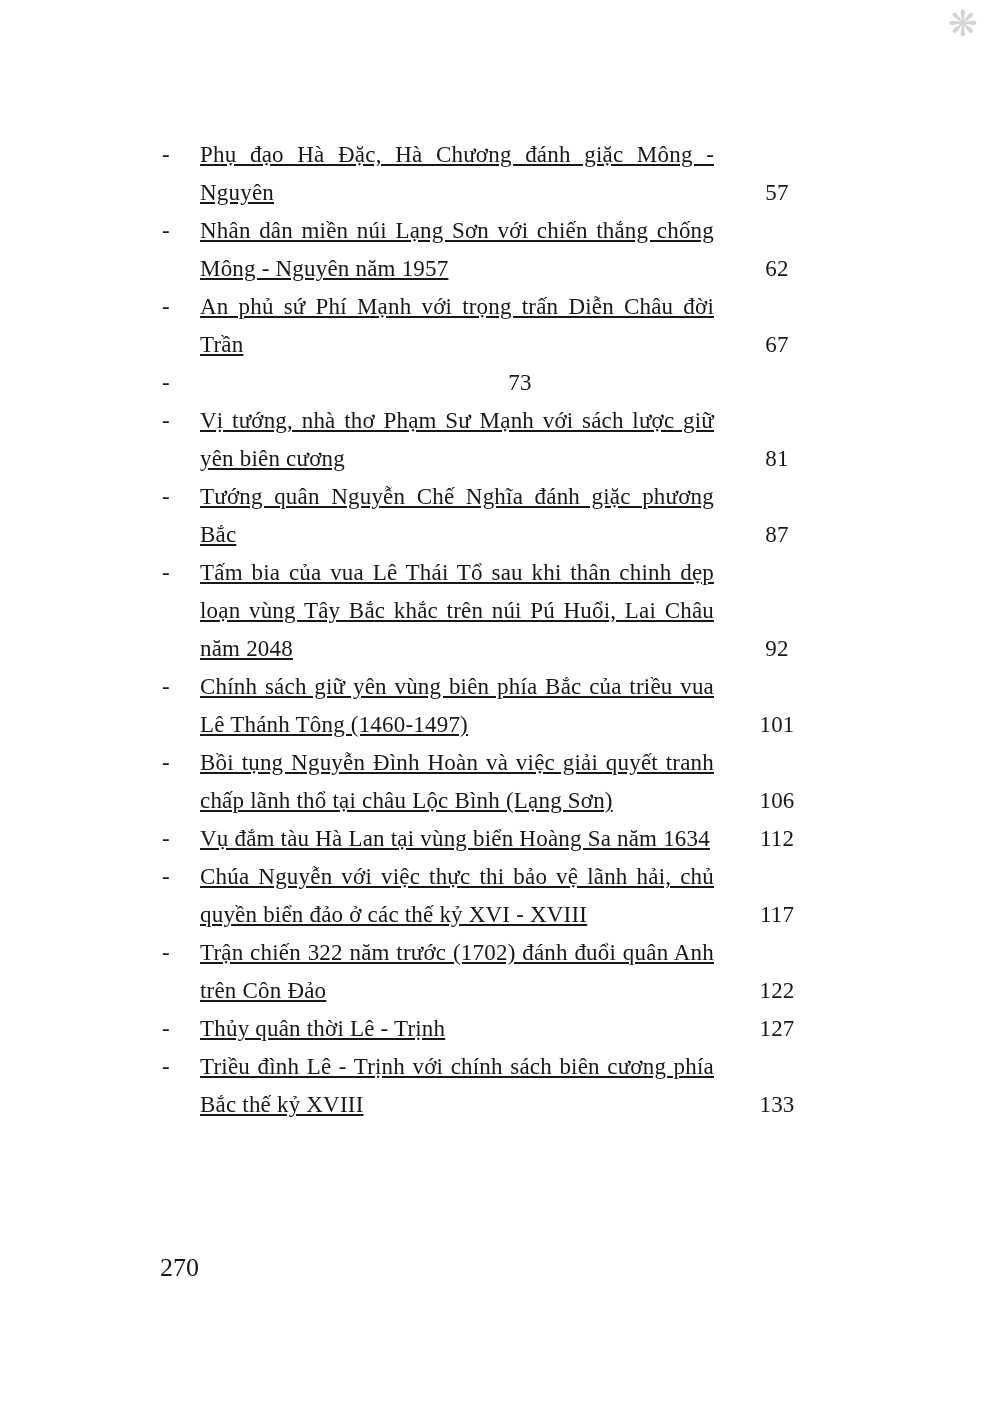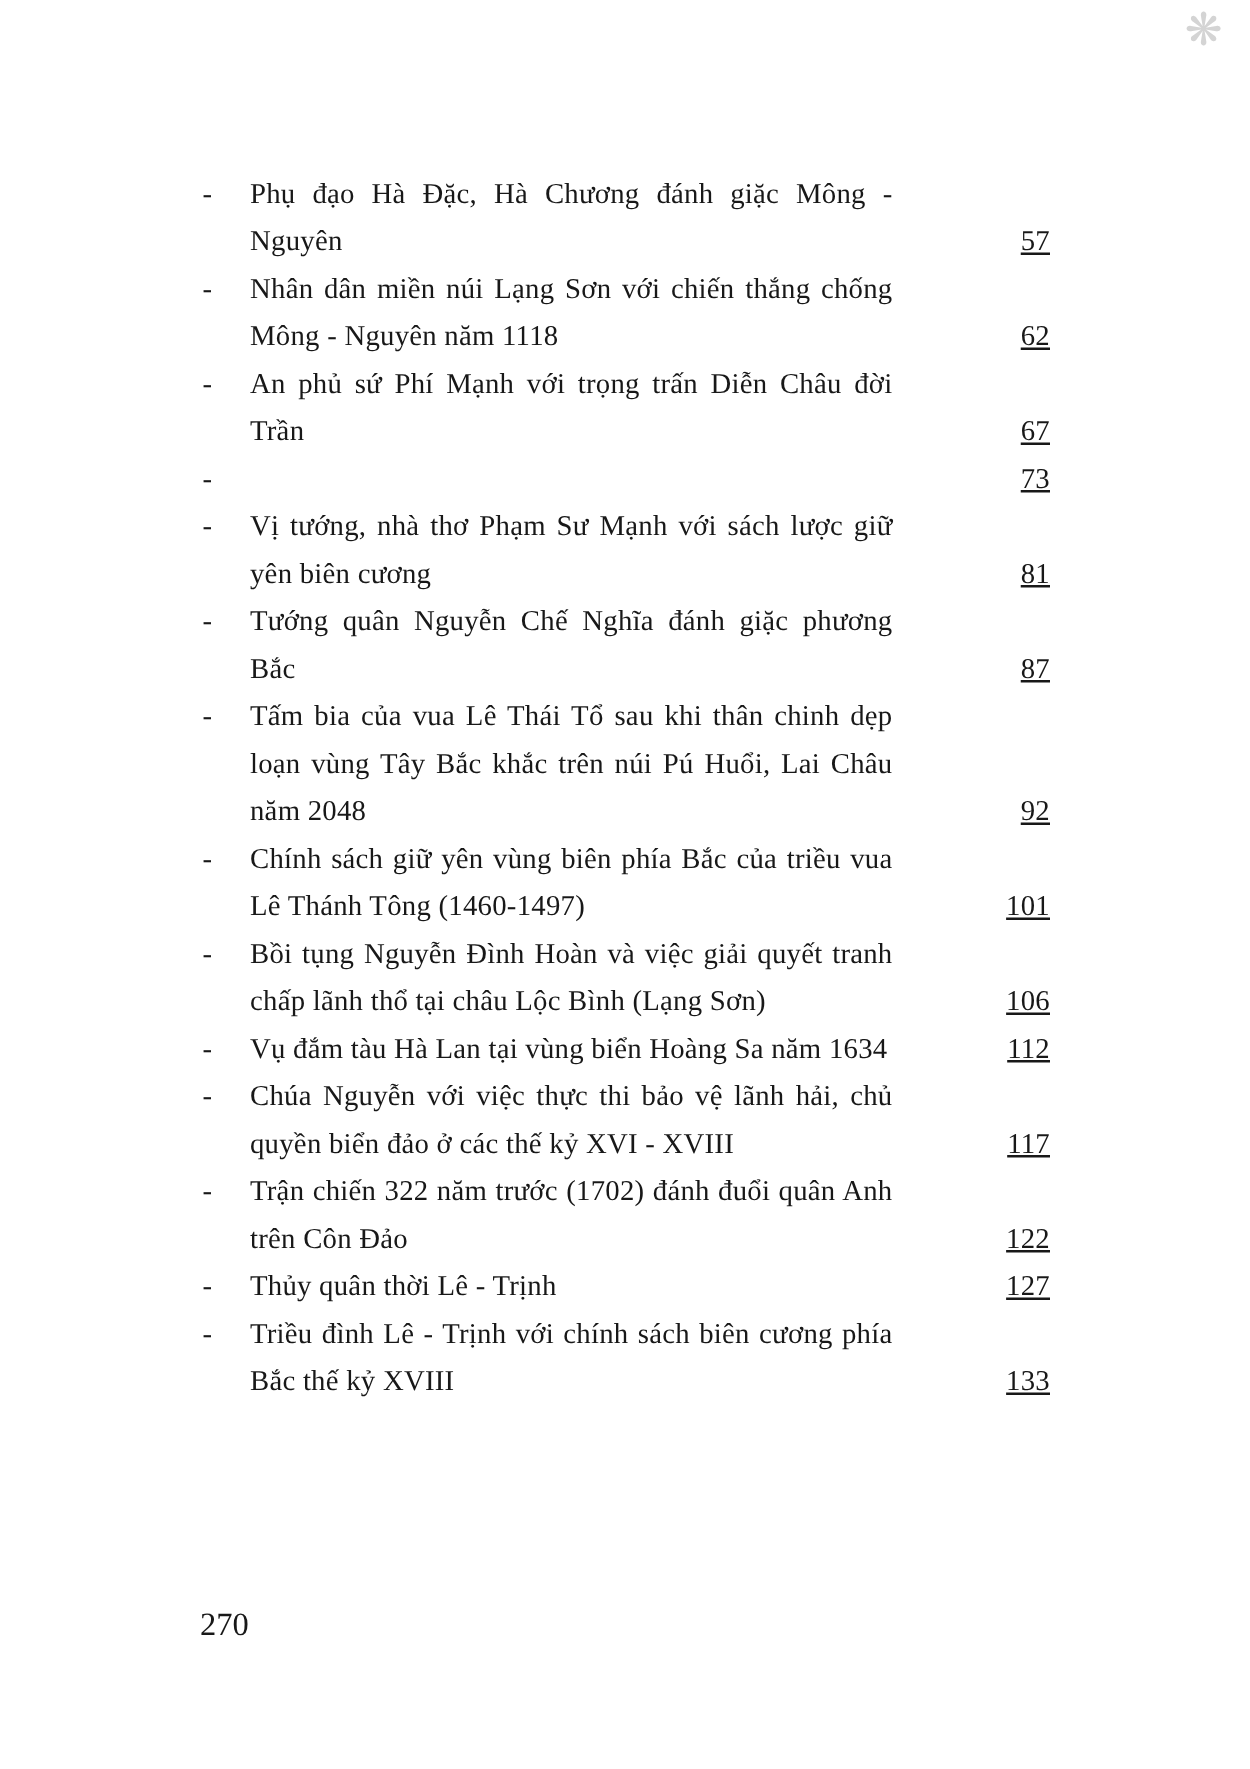--- a/index.html
+++ b/index.html
@@ -45,31 +45,31 @@
   .toc-row .dash {
     align-self: flex-start;
     flex: 0 0 38px;
     width: 38px;
   }
   .toc-row .title {
     flex: 0 0 514px;
     width: 514px;
     text-align: justify;
     text-justify: inter-word;
+    text-decoration: underline;
   }
   .toc-row .pagenum {
     flex: 1 1 auto;
-    text-align: right;
+    text-align: center;
     white-space: nowrap;
-    text-decoration: underline;
   }
   .footer-pagenum {
     position: absolute;
     left: 160px;
-    top: 1283px;
+    top: 1251px;
     font-size: 26px;
     line-height: 34px;
     color: #181818;
   }
 </style>
 </head>
 <body>
 
 <div class="page">
 
@@ -78,21 +78,21 @@
   <div class="toc">
 
       <div class="toc-row">
         <span class="dash">-</span>
         <span class="title">Phụ đạo Hà Đặc, Hà Chương đánh giặc Mông - Nguyên</span>
         <span class="pagenum">57</span>
       </div>
 
       <div class="toc-row">
         <span class="dash">-</span>
-        <span class="title">Nhân dân miền núi Lạng Sơn với chiến thắng chống Mông - Nguyên năm 1118</span>
+        <span class="title">Nhân dân miền núi Lạng Sơn với chiến thắng chống Mông - Nguyên năm 1957</span>
         <span class="pagenum">62</span>
       </div>
 
       <div class="toc-row">
         <span class="dash">-</span>
         <span class="title">An phủ sứ Phí Mạnh với trọng trấn Diễn Châu đời Trần</span>
         <span class="pagenum">67</span>
       </div>
 
       <div class="toc-row">

